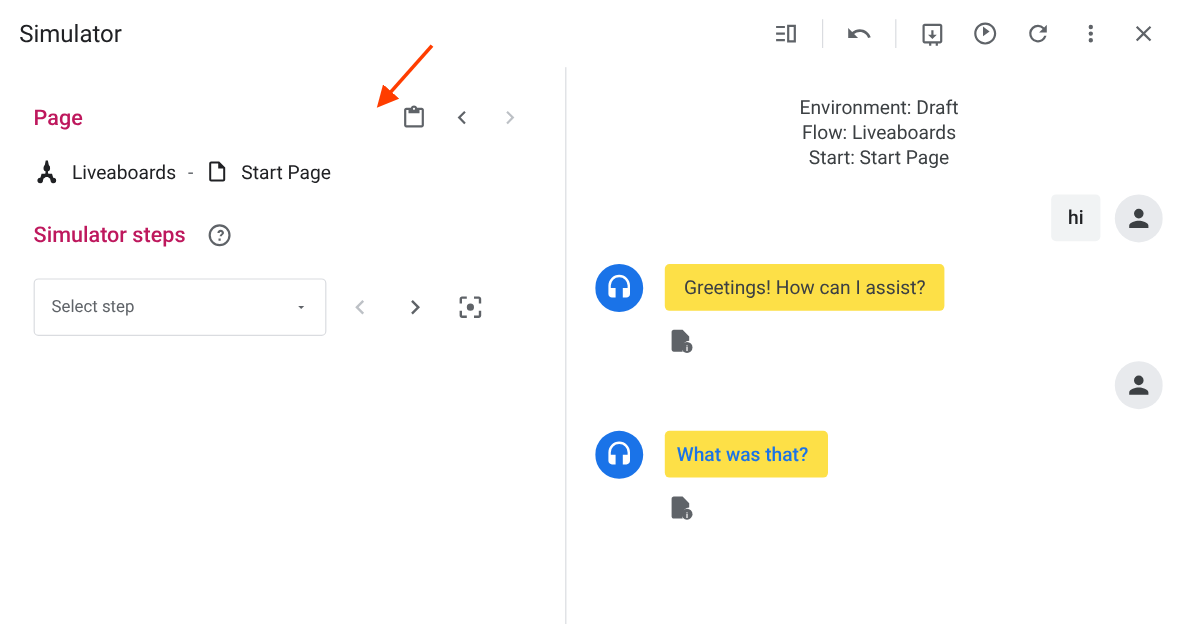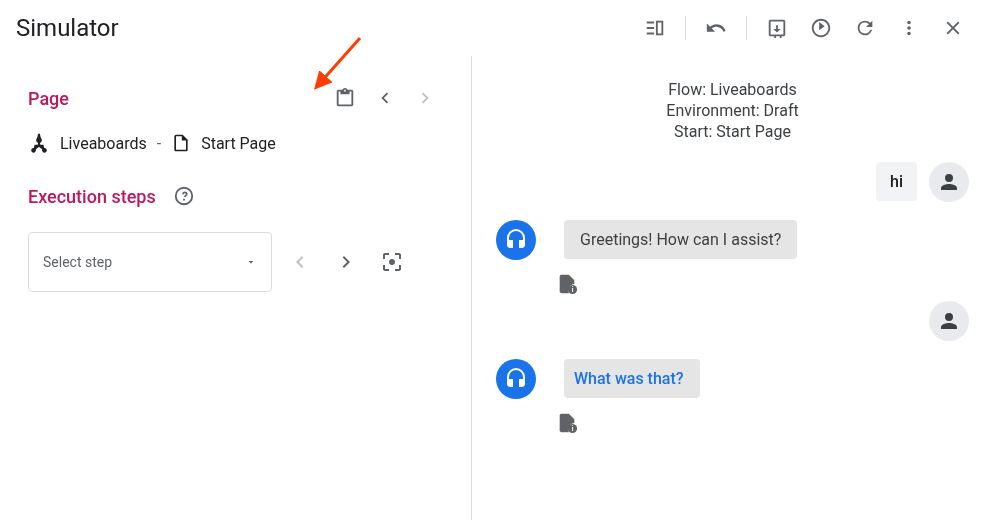--- a/index.html
+++ b/index.html
@@ -5,21 +5,21 @@
     * { box-sizing: border-box; margin: 0; padding: 0; }
     body {
       font-family: 'Google Sans', Roboto, Arial, sans-serif;
       width: 989px; height: 520px;
       background: #fff; color: #202124; overflow: hidden;
     }
     .header {
       height: 56px; display: flex; align-items: center;
       padding: 0 16px; border-bottom: 1px solid #fff;
     }
-    .header-title { font-size: 24px; font-weight: 400; flex: 1; }
+    .header-title { font-size: 20px; font-weight: 400; flex: 1; }
     .header-actions { display: flex; align-items: center; gap: 4px; }
     .icon-btn {
       width: 40px; height: 40px; border: none; background: transparent;
       display: flex; align-items: center; justify-content: center;
       border-radius: 50%; cursor: pointer; color: #5f6368;
     }
     .vdiv { width: 1px; height: 24px; background: #dadce0; margin: 0 6px; }
     .body { display: flex; height: calc(520px - 56px); }
     .left {
       width: 472px; border-right: 1px solid #dadce0;
@@ -31,42 +31,42 @@
       display: flex; align-items: center; gap: 8px;
     }
     .page-row { display: flex; align-items: center; justify-content: space-between; margin-bottom: 16px; }
     .page-nav { display: flex; gap: 4px; }
     .page-nav .icon-btn.small, .icon-btn.small { width: 36px; height: 36px; }
     .breadcrumb { display: flex; align-items: center; gap: 10px; font-size: 16px; margin-bottom: 24px; }
     .breadcrumb-sep { color: #5f6368; }
     .exec-row { display: flex; align-items: center; gap: 10px; margin-bottom: 18px; }
     .step-row { display: flex; align-items: center; gap: 10px; }
     .select {
-      width: 244px; height: 60px; border: 1px solid #dadce0; border-radius: 4px;
+      width: 244px; height: 48px; border: 1px solid #dadce0; border-radius: 4px;
       padding: 0 14px; display: flex; align-items: center; justify-content: space-between;
       font-size: 14px; color: #5f6368; cursor: pointer;
     }
     .chev-disabled { color: #bdc1c6; }
     .annot-arrow { position: absolute; left: 300px; top: -28px; pointer-events: none; }
     .meta { text-align: center; font-size: 16px; color: #3c4043; line-height: 1.3; margin-bottom: 14px; }
     .chat { flex: 1; overflow: hidden; }
     .row-user { display: flex; justify-content: flex-end; align-items: flex-start; gap: 12px; margin: 6px 0 18px; }
     .row-bot { display: flex; align-items: flex-start; gap: 18px; margin: 6px 0 6px; }
     .avatar {
       width: 40px; height: 40px; border-radius: 50%; background: #e8eaed;
       display: flex; align-items: center; justify-content: center; flex-shrink: 0;
     }
     .avatar.bot { background: #1a73e8; }
     .bubble-user {
       background: #f1f3f4; border-radius: 4px; padding: 10px 14px;
       font-size: 16px; color: #202124; font-weight: 500;
     }
     .bubble-bot {
-      background: #e5e5e5; border-radius: 4px; padding: 10px 16px;
-      font-size: 16px; color: #3c4043; margin-left: 10px;
+      background: #fde047; border-radius: 4px; padding: 10px 16px;
+      font-size: 16px; color: #3c4043;
     }
     .bubble-bot.link { color: #1a73e8; font-weight: 500; padding-left: 10px; }
     .bot-col { display: flex; flex-direction: column; gap: 14px; }
     .detail-icon { color: #5f6368; padding-left: 2px; }
     svg { display: block; }
   </style>
 </head>
 <body>
 
 <div class="header">
@@ -154,21 +154,21 @@
         </svg>
       <span>Liveaboards</span>
       <span class="breadcrumb-sep">-</span>
       <svg width="20" height="20" viewBox="0 0 24 24">
           <path fill="currentColor" d="M14 2H6c-1.1 0-2 .9-2 2v16c0 1.1.9 2 2 2h12c1.1 0 2-.9 2-2V8l-6-6zM6 20V4h7v5h5v11H6z"></path>
         </svg>
       <span>Start Page</span>
     </div>
 
     <div class="exec-row">
-      <div class="section-label">Execution steps</div>
+      <div class="section-label">Simulator steps</div>
       <button class="icon-btn small">
         <svg width="22" height="22" viewBox="0 0 24 24">
             <path fill="currentColor" d="M12 2a10 10 0 1 0 0 20 10 10 0 0 0 0-20zm0 18a8 8 0 1 1 0-16 8 8 0 0 1 0 16zm1-5h-2v2h2v-2zm0-8c-1.65 0-3 1.35-3 3h2c0-.55.45-1 1-1s1 .45 1 1c0 1-2 1.25-2 3h2c0-1.25 2-1.5 2-3 0-1.65-1.35-3-3-3z"></path>
           </svg>
       </button>
     </div>
 
     <div class="step-row">
       <div class="select">
         <span>Select step</span>
@@ -189,22 +189,22 @@
       <button class="icon-btn small">
         <svg width="24" height="24" viewBox="0 0 24 24">
             <path fill="currentColor" d="M5 15H3v4c0 1.1.9 2 2 2h4v-2H5v-4zM5 5h4V3H5c-1.1 0-2 .9-2 2v4h2V5zm14-2h-4v2h4v4h2V5c0-1.1-.9-2-2-2zm0 16h-4v2h4c1.1 0 2-.9 2-2v-4h-2v4zM12 9a3 3 0 1 0 0 6 3 3 0 0 0 0-6z"></path>
           </svg>
       </button>
     </div>
   </div>
 
   <div class="right">
     <div class="meta">
+      <div><span>Environment:</span> <span>Draft</span></div>
       <div><span>Flow:</span> <span>Liveaboards</span></div>
-      <div><span>Environment:</span> <span>Draft</span></div>
       <div><span>Start:</span> <span>Start Page</span></div>
     </div>
 
     <div class="chat">
       <div class="row-user">
         <div class="bubble-user">hi</div>
         <div class="avatar">
           <svg width="24" height="24" viewBox="0 0 24 24">
               <path fill="#3c4043" d="M12 12a4 4 0 1 0 0-8 4 4 0 0 0 0 8zm0 2c-2.67 0-8 1.34-8 4v2h16v-2c0-2.66-5.33-4-8-4z"></path>
             </svg>

